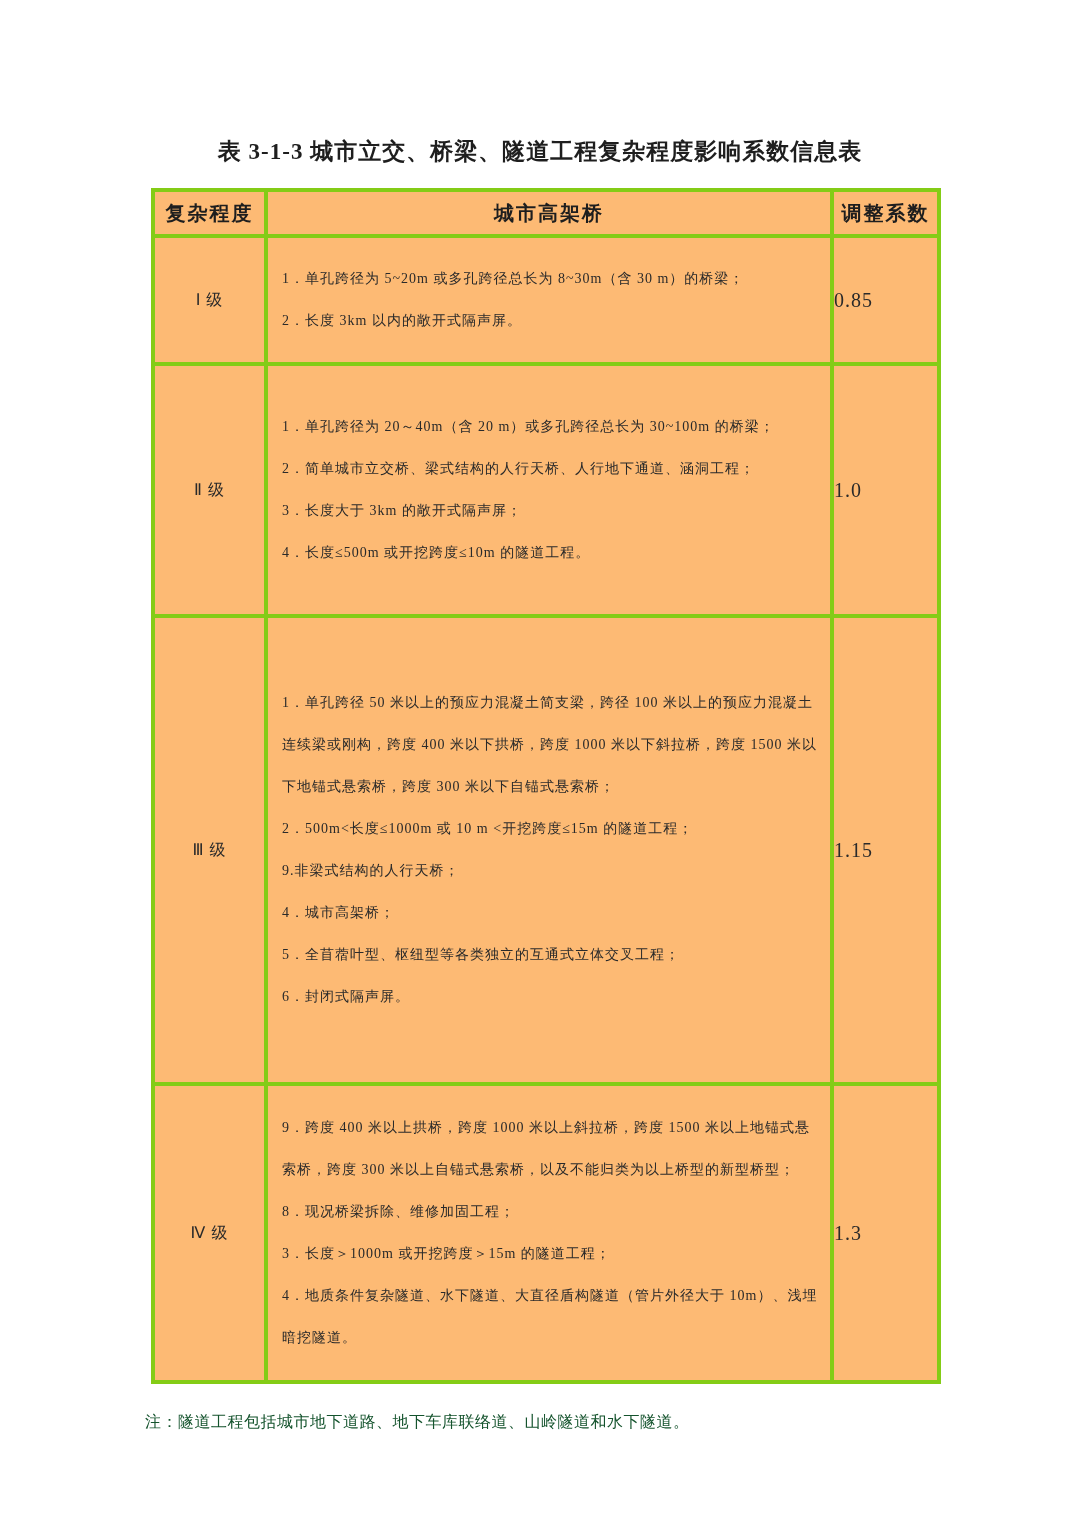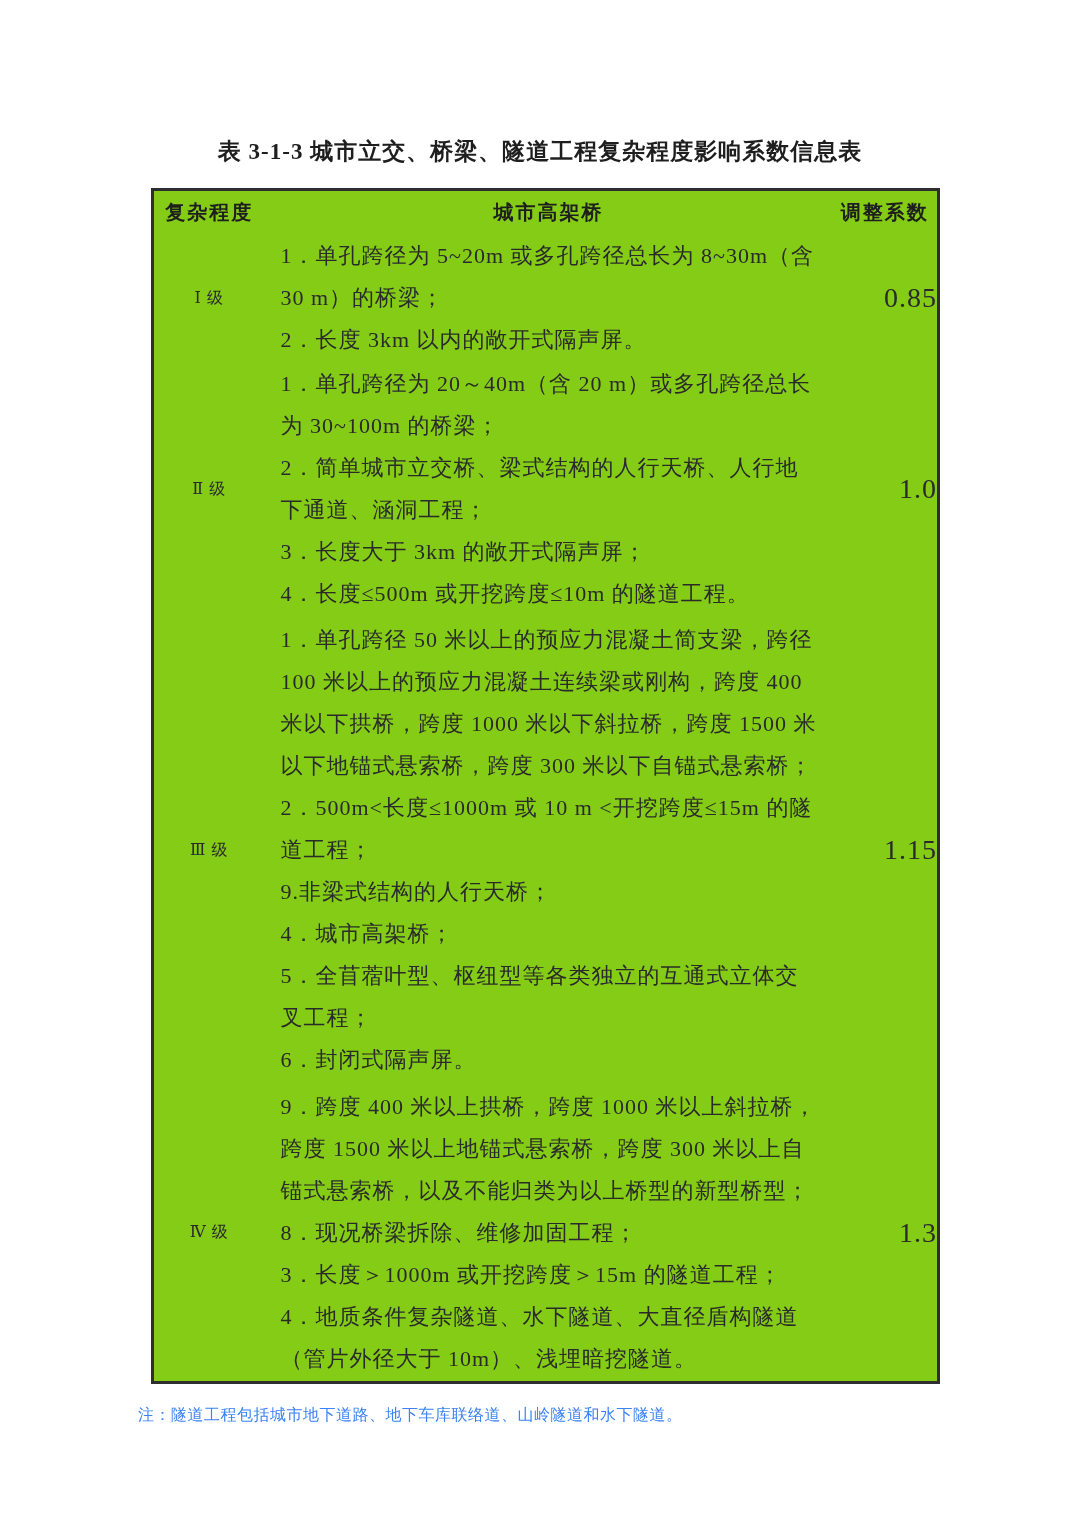--- a/index.html
+++ b/index.html
@@ -11,87 +11,88 @@
     width: 1080px;
     height: 1526px;
     font-family: "Liberation Serif", "DejaVu Serif", serif;
     color: #262626;
     position: relative;
     overflow: hidden;
   }
   .page {
     width: 1080px;
     height: 1236px;
+    font-family: Liberation Serif, serif;
   }
   .doc-title {
     margin: 0;
     padding-top: 136px;
     text-align: center;
     font-size: 23px;
     font-weight: bold;
     letter-spacing: 1px;
     color: #1e1e1e;
   }
   table.coef-table {
     border-collapse: collapse;
     table-layout: fixed;
     width: 786px;
     margin: 21px 0 0 151px;
     border: 3px solid #2e2e2e;
   }
   .coef-table th,
   .coef-table td {
-    border: 2px solid #84cc16;
+    border: 4px solid #84cc16;
     vertical-align: middle;
-    background: #84cc16;
+    background: #fdba74;
   }
   .coef-table th {
     height: 42px;
     font-size: 20px;
     font-weight: bold;
     text-align: center;
     letter-spacing: 2px;
     color: #1e1e1e;
     padding: 0;
   }
   td.level-cell {
     text-align: center;
     font-size: 16px;
     letter-spacing: 1px;
     color: #2a2a2a;
     padding: 0;
   }
   td.coef-cell {
-    text-align: right;
-    font-size: 28px;
+    text-align: left;
+    font-size: 20px;
     letter-spacing: 1px;
     color: #2a2a2a;
     padding: 0;
   }
   td.cond-cell {
     padding: 0 10px 0 14px;
   }
   td.cond-cell p {
     margin: 0;
-    font-size: 22px;
+    font-size: 14px;
     line-height: 42px;
     letter-spacing: 1px;
     color: #2a2a2a;
     text-align: left;
   }
   tr.row-1 { height: 128px; }
   tr.row-2 { height: 252px; }
   tr.row-3 { height: 468px; }
   tr.row-4 { height: 298px; }
   .footnote {
-    margin: 5px;
+    margin: 12px;
     padding: 16px 0 0 133px;
     font-size: 16px;
     letter-spacing: 0.5px;
-    color: #3b82f6;
+    color: #14532d;
   }
 </style>
 </head>
 <body>
 
 <div class="page">
 
   <h1 class="doc-title">表 3-1-3  城市立交、桥梁、隧道工程复杂程度影响系数信息表</h1>
 
   <table class="coef-table">

